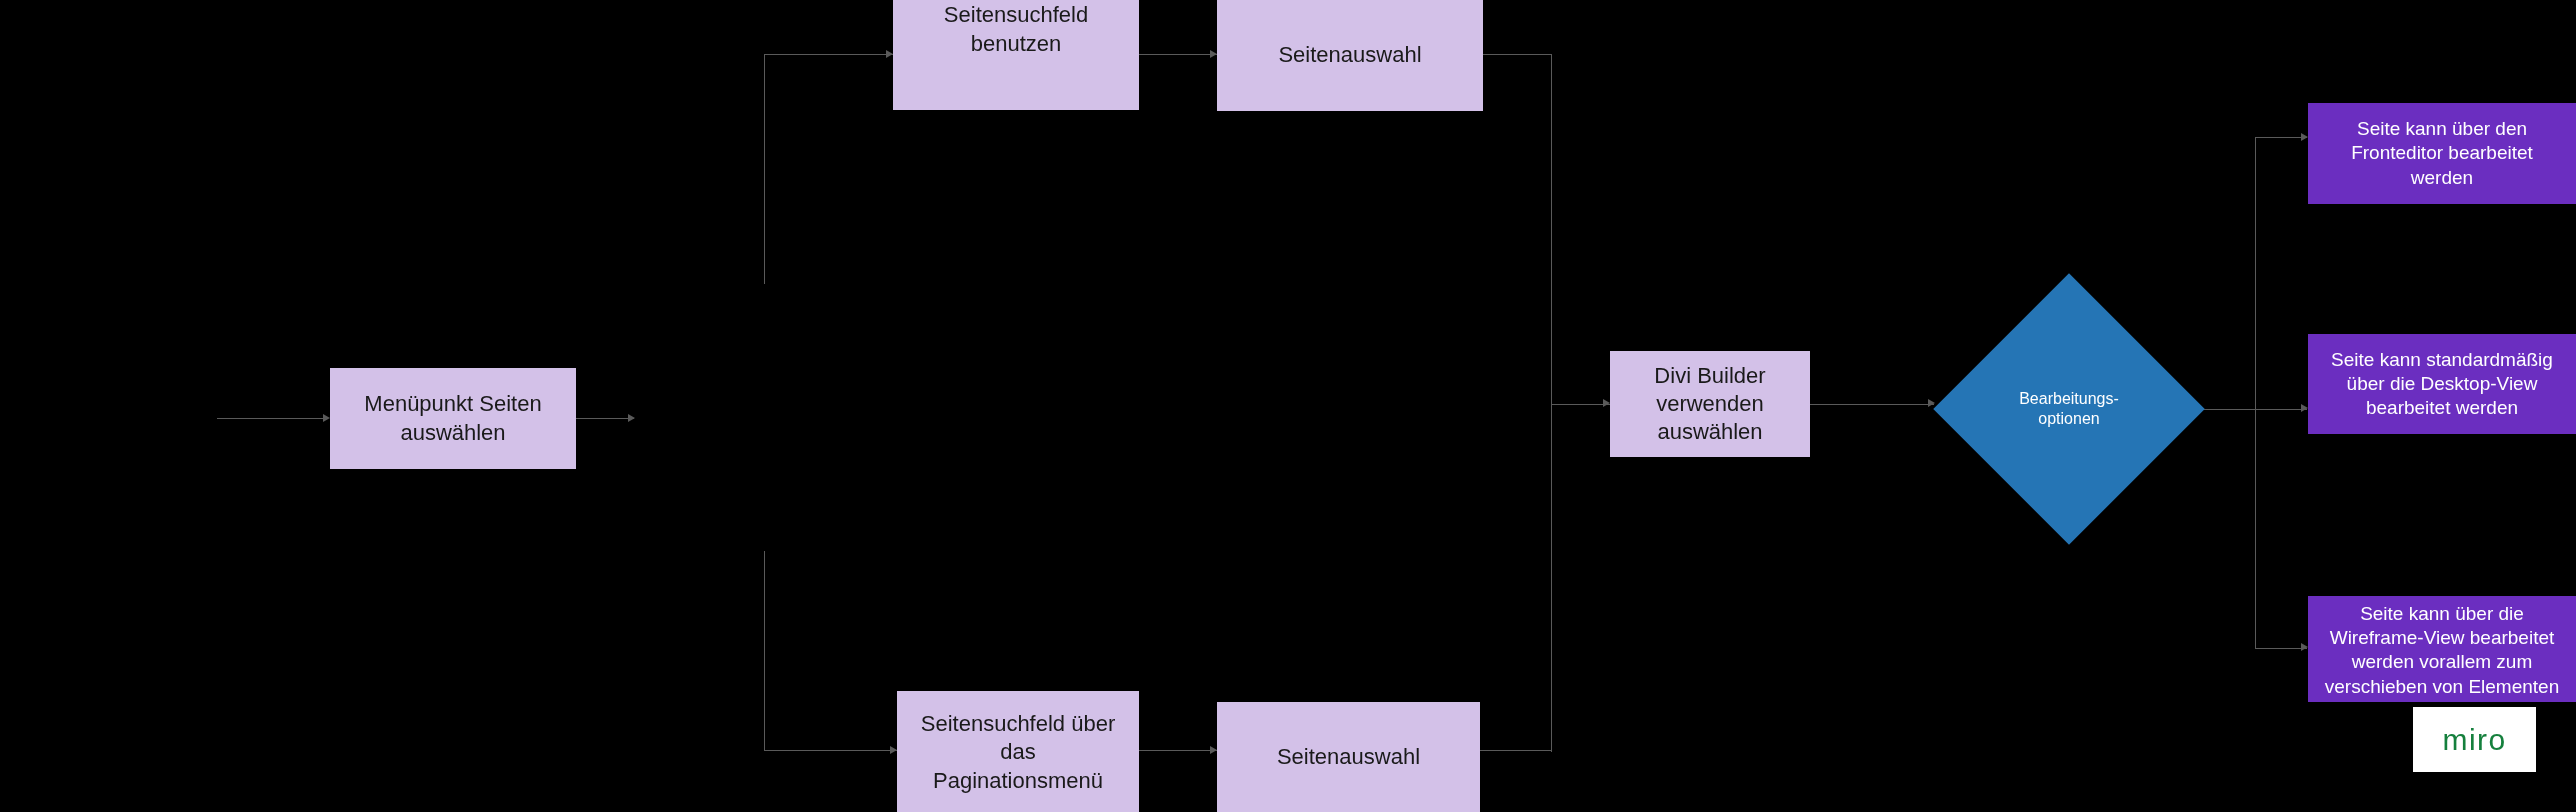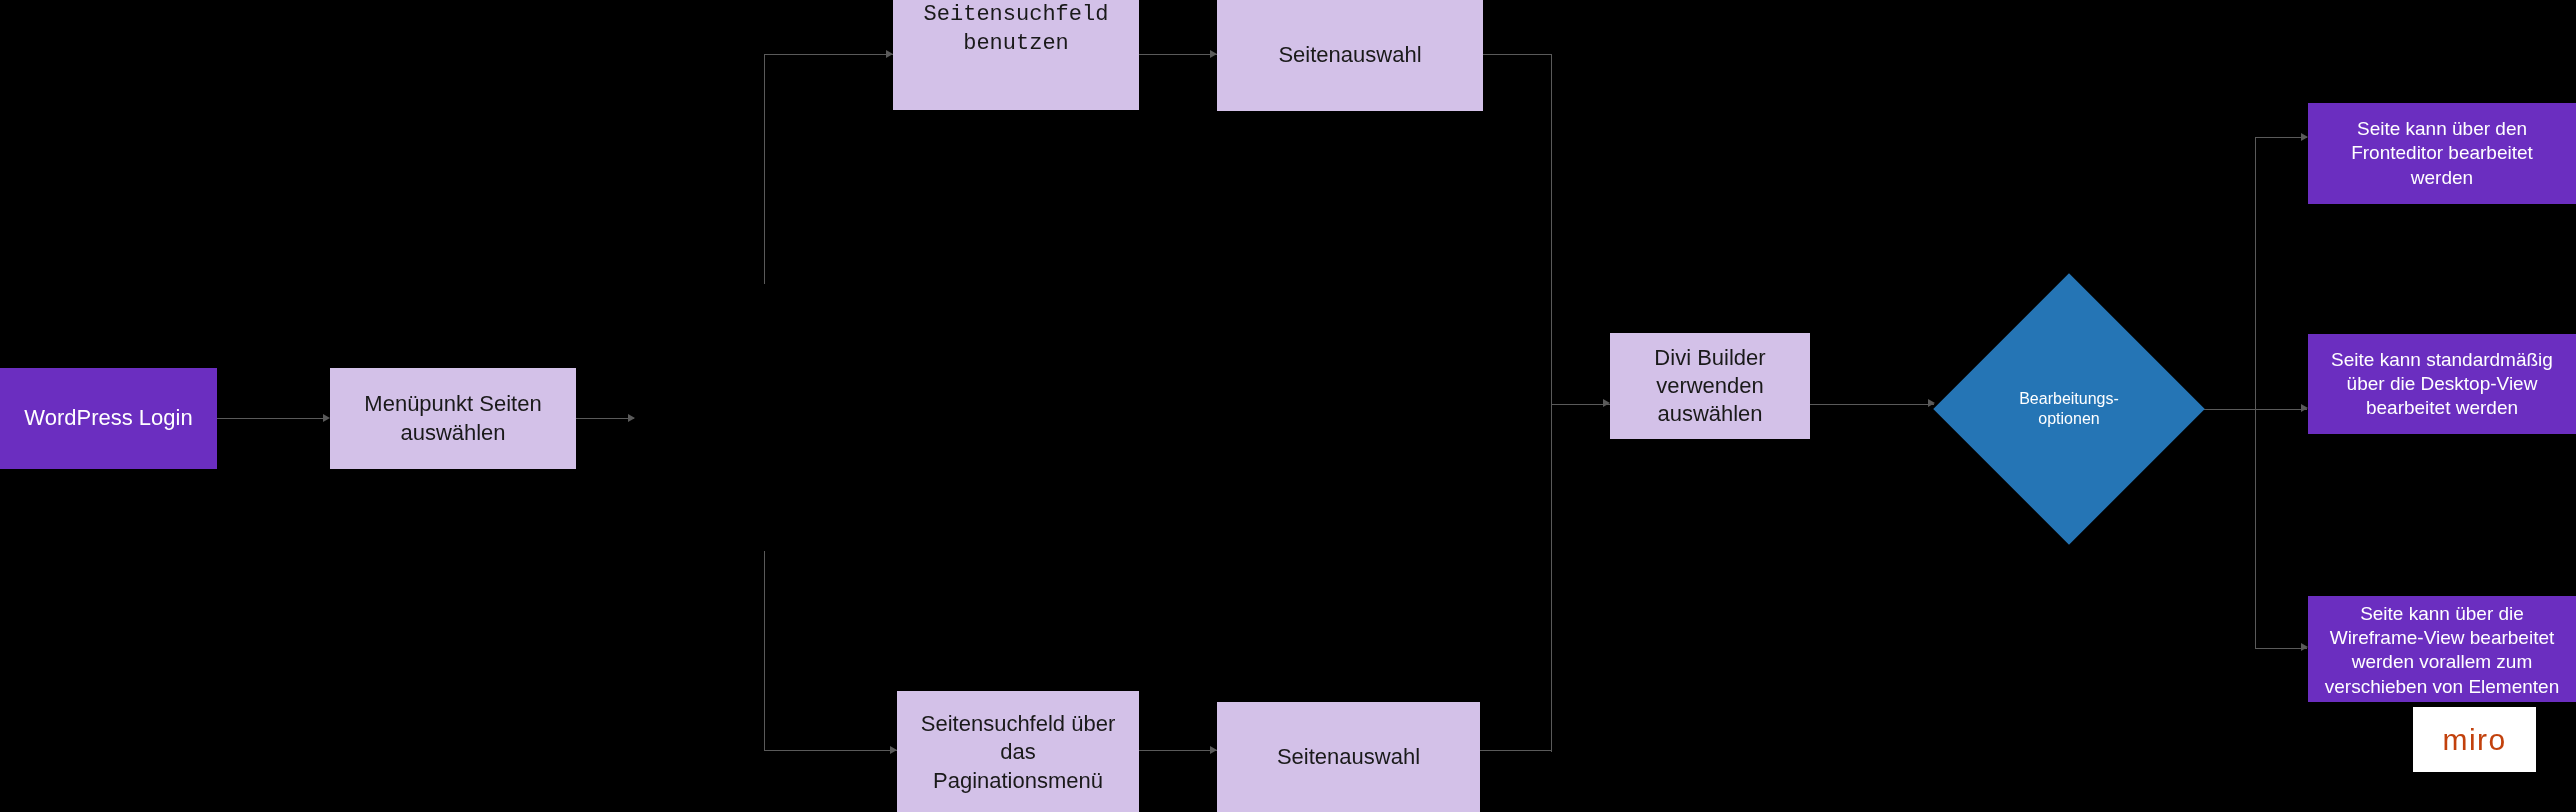--- a/index.html
+++ b/index.html
@@ -68,21 +68,21 @@
     border-top: 4.3px solid transparent;
     border-bottom: 4.3px solid transparent;
     border-left: 7.2px solid #5a5a5a;
   }
   .watermark {
     position: absolute;
     background: #ffffff;
     display: flex;
     align-items: center;
     justify-content: center;
-    color: #c2410c;
+    color: #15803d;
     font-size: 30px;
     letter-spacing: 1.4px;
   }
 </style>
 </head>
 <body>
 
 <div id="canvas">
 
   <div class="edge edge-h" style="left:217px; top:418px; width:107px;"></div>
@@ -122,48 +122,45 @@
 
   <div class="edge edge-h" style="left:2255px; top:137px; width:52px;"></div>
   <div class="arrow" style="left:2301px; top:133px;"></div>
 
   <div class="edge edge-h" style="left:2255px; top:409px; width:52px;"></div>
   <div class="arrow" style="left:2301px; top:404px;"></div>
 
   <div class="edge edge-h" style="left:2255px; top:648px; width:52px;"></div>
   <div class="arrow" style="left:2301px; top:643px;"></div>
 
-  <div class="node node-terminal" style="left:0px; top:368px; width:217px; height:101px;">
-    <span>WordPress Login</span>
-  </div>
 
   <div class="node node-process" style="left:330px; top:368px; width:246px; height:101px;">
     <span>Menüpunkt Seiten
 auswählen</span>
   </div>
 
 
   <div class="node node-process" style="left:893px; top:-51px; width:246px; height:161px;">
-    <span style="font-family:Liberation Mono, monospace;">Seitensuchfeld benutzen</span>
+    <span style="">Seitensuchfeld benutzen</span>
   </div>
 
   <div class="node node-process" style="left:1217px; top:-51px; width:266px; height:162px;">
     <span style="margin-top:51px;">Seitenauswahl</span>
   </div>
 
   <div class="node node-process" style="left:897px; top:691px; width:242px; height:165px;">
     <span style="margin-bottom:42px;">Seitensuchfeld über das
 Paginationsmenü</span>
   </div>
 
   <div class="node node-process" style="left:1217px; top:702px; width:263px; height:156px;">
     <span style="margin-bottom:45px;">Seitenauswahl</span>
   </div>
 
-  <div class="node node-process" style="left:1610px; top:333px; width:200px; height:106px;">
+  <div class="node node-process" style="left:1610px; top:351px; width:200px; height:106px;">
     <span>Divi Builder verwenden
 auswählen</span>
   </div>
 
   <div class="node node-decision" style="left:1973px; top:313px; width:192px; height:192px;">
     <div class="diamond-shape"></div>
     <span class="diamond-label">Bearbeitungs-
 optionen</span>
   </div>
 

